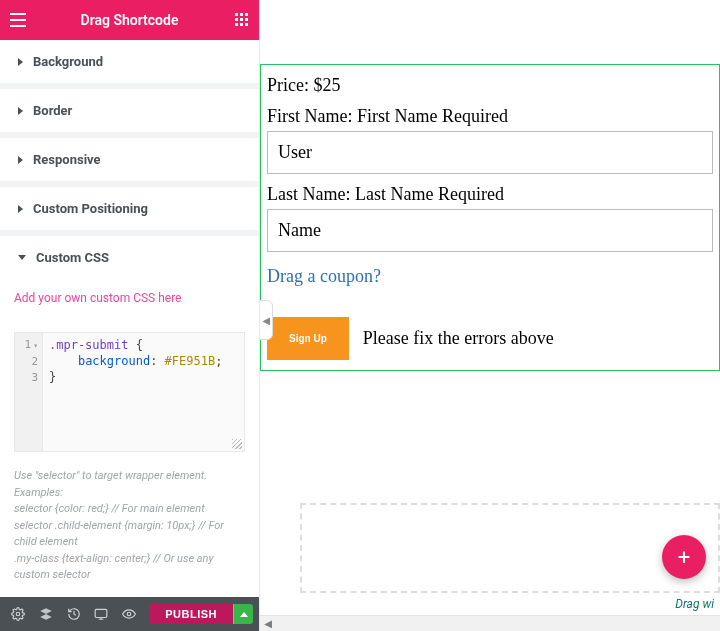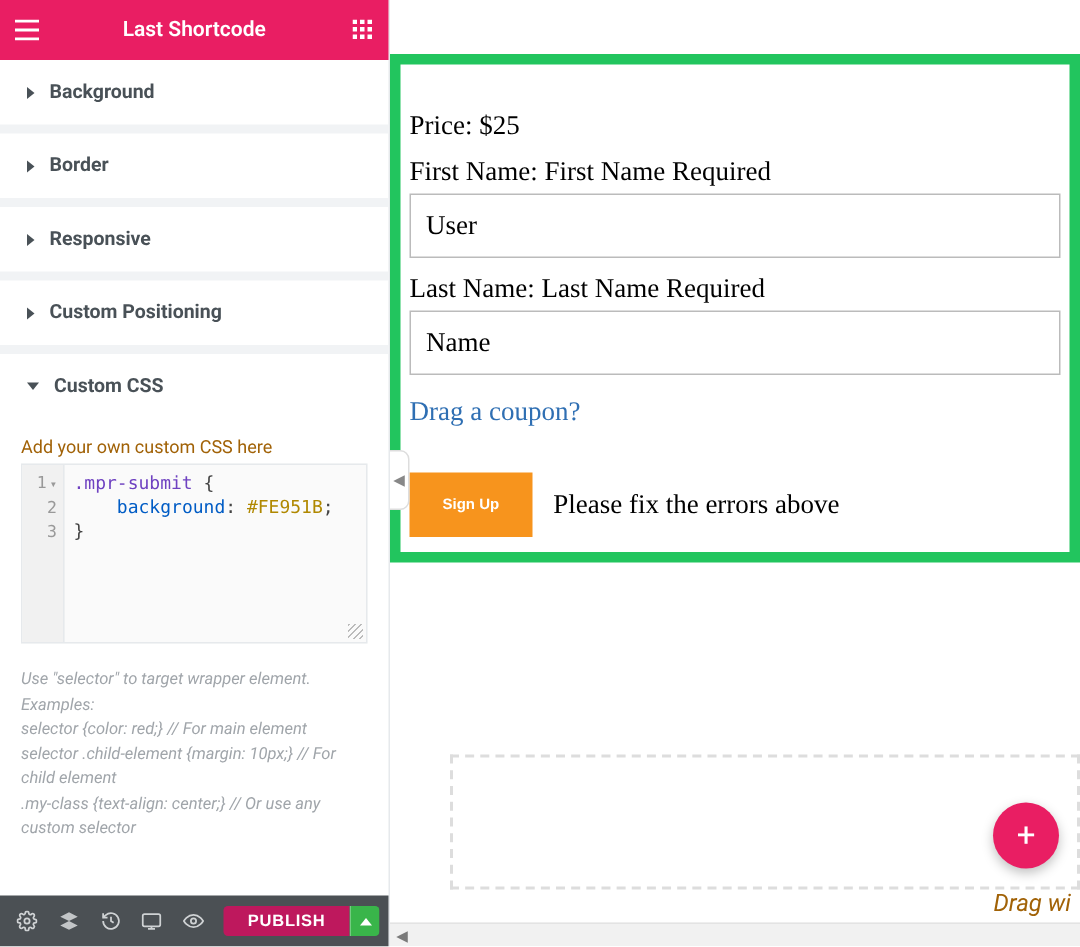--- a/index.html
+++ b/index.html
@@ -14,21 +14,21 @@
   .sb-title { font-size: 14px; font-weight: 600; }
 
   .accordion { flex: 1; overflow-y: auto; }
   .acc-item { border-bottom: 6px solid #f1f3f5; }
   .acc-header { display: flex; align-items: center; gap: 10px; padding: 14px 18px; font-weight: 700; color: #495157; cursor: pointer; font-size: 13px; }
   .acc-header .caret { width: 0; height: 0; }
   .caret-right { border-top: 4px solid transparent; border-bottom: 4px solid transparent; border-left: 5px solid #495157; }
   .caret-down { border-left: 4px solid transparent; border-right: 4px solid transparent; border-top: 5px solid #495157; }
 
   .css-body { padding: 12px 14px 14px 14px; }
-  .css-label { color: #a16207; font-size: 12px; margin-bottom: 4px; }
+  .css-label { color: #ec4899; font-size: 12px; margin-bottom: 27px; }
   .css-editor { border: 1px solid #e6e9ec; background: #fafafa; font-family: Consolas, Menlo, monospace; font-size: 12px; position: relative; height: 120px; display: flex; }
   .gutter { background: #f1f1f1; color: #999; text-align: right; padding: 4px 4px; width: 28px; border-right: 1px solid #e6e9ec; line-height: 16px; font-size: 11px; }
   .gutter .ln { display:block; }
   .gutter .fold::after { content:"▾"; font-size:8px; margin-left:2px; color:#999; }
   .code { padding: 4px 6px; white-space: pre; line-height: 16px; flex:1; overflow:auto; }
   .tok-sel { color: #6f42c1; }
   .tok-prop { color: #005cc5; }
   .tok-val { color: #b08800; }
   .tok-punct { color: #444; }
   .resize-handle { position:absolute; right:2px; bottom:2px; width:10px; height:10px; background: repeating-linear-gradient(135deg,#bbb,#bbb 1px,transparent 1px,transparent 3px); }
@@ -40,50 +40,50 @@
   .bb-spacer { flex:1; }
   .publish-wrap { display:flex; }
   .publish-btn { background:#be185d; color:#fff; font-weight:700; font-size:11px; border:none; padding: 4px 16px; letter-spacing:0.5px; border-radius:3px 0 0 3px; cursor:pointer; }
   .publish-caret { background:#39b54a; border-left:1px solid rgba(255,255,255,0.3); width:20px; display:flex; align-items:center; justify-content:center; border-radius:0 3px 3px 0; cursor:pointer; }
   .pc-tri { width:0;height:0;border-left:4px solid transparent;border-right:4px solid transparent;border-bottom:5px solid #fff; }
 
   
   .preview { flex:1; background:#fff; position:relative; padding: 0; overflow:hidden; }
   .collapser { position:absolute; left:-1px; top: 300px; width:14px; height:40px; background:#fff; border:1px solid #ddd; border-radius: 0 6px 6px 0; display:flex; align-items:center; justify-content:center; color:#888; font-size:10px; cursor:pointer; z-index:2; }
 
-  .widget-outline { margin: 36px 0 0 0; border: 7px solid #22c55e; padding: 24px 6px 10px 6px; font-family: "Times New Roman", Times, serif; font-size: 18px; color:#000; }
+  .widget-outline { margin: 64px 0 0 0; border: 1px solid #22c55e; padding: 4px 6px 10px 6px; font-family: "Times New Roman", Times, serif; font-size: 18px; color:#000; }
   .widget-outline .row { margin: 6px 0 10px 0; }
   .field-input { width: 100%; border:1px solid #bbb; padding: 10px 10px; font-family: Liberation Serif, serif; font-size: 18px; margin-top:4px; }
   .coupon-link { color:#2f6fb3; cursor:pointer; margin: 14px 0 30px 0; display:block; }
   .submit-row { display:flex; align-items:center; gap: 14px; }
   .signup-btn { background:#f7941d; color:#fff; border:none; padding: 16px 22px; font-size:10px; font-weight:700; cursor:pointer; }
   .error-msg { font-family: "Times New Roman", Times, serif; font-size:18px; }
 
   .dropzone { position:absolute; left: 40px; right: 0; bottom: 38px; border: 2px dashed #ddd; height: 90px; }
-  .drag-hint { position:absolute; right:6px; bottom: 20px; color:#a16207; font-style:italic; font-size:16px; }
+  .drag-hint { position:absolute; right:6px; bottom: 20px; color:#0f766e; font-style:italic; font-size:12px; }
   .preview-hsb { position:absolute; left:0; right:0; bottom:0; height:16px; background:#f1f1f1; border-top:1px solid #e3e3e3; display:flex; align-items:center; }
   .hsb-arrow { width:16px; height:16px; display:flex; align-items:center; justify-content:center; color:#7a7a7a; font-size:10px; cursor:pointer; }
 
   .fab { position:absolute; right: 14px; bottom: 52px; width:44px; height:44px; border-radius:50%; background:#e91e63; color:#fff; display:flex; align-items:center; justify-content:center; font-size:22px; box-shadow:0 3px 8px rgba(0,0,0,0.25); cursor:pointer; }
 
   svg { display:block; }
 </style>
 </head>
 <body>
 
 <div class="app">
 
   <div class="sidebar">
     <div class="sb-header">
       <span class="hamburger">
         <svg width="16" height="14" viewBox="0 0 16 14">
             <path d="M0 1h16M0 7h16M0 13h16" stroke="#fff" stroke-width="2"></path>
           </svg>
       </span>
-      <span class="sb-title">Last Shortcode</span>
+      <span class="sb-title">Drag Shortcode</span>
       <span class="grid-icon">
         <svg width="14" height="14" viewBox="0 0 14 14">
             <rect x="0" y="0" width="3" height="3" fill="#fff"></rect>
             <rect x="5" y="0" width="3" height="3" fill="#fff"></rect>
             <rect x="10" y="0" width="3" height="3" fill="#fff"></rect>
             <rect x="0" y="5" width="3" height="3" fill="#fff"></rect>
             <rect x="5" y="5" width="3" height="3" fill="#fff"></rect>
             <rect x="10" y="5" width="3" height="3" fill="#fff"></rect>
             <rect x="0" y="10" width="3" height="3" fill="#fff"></rect>
             <rect x="5" y="10" width="3" height="3" fill="#fff"></rect>

